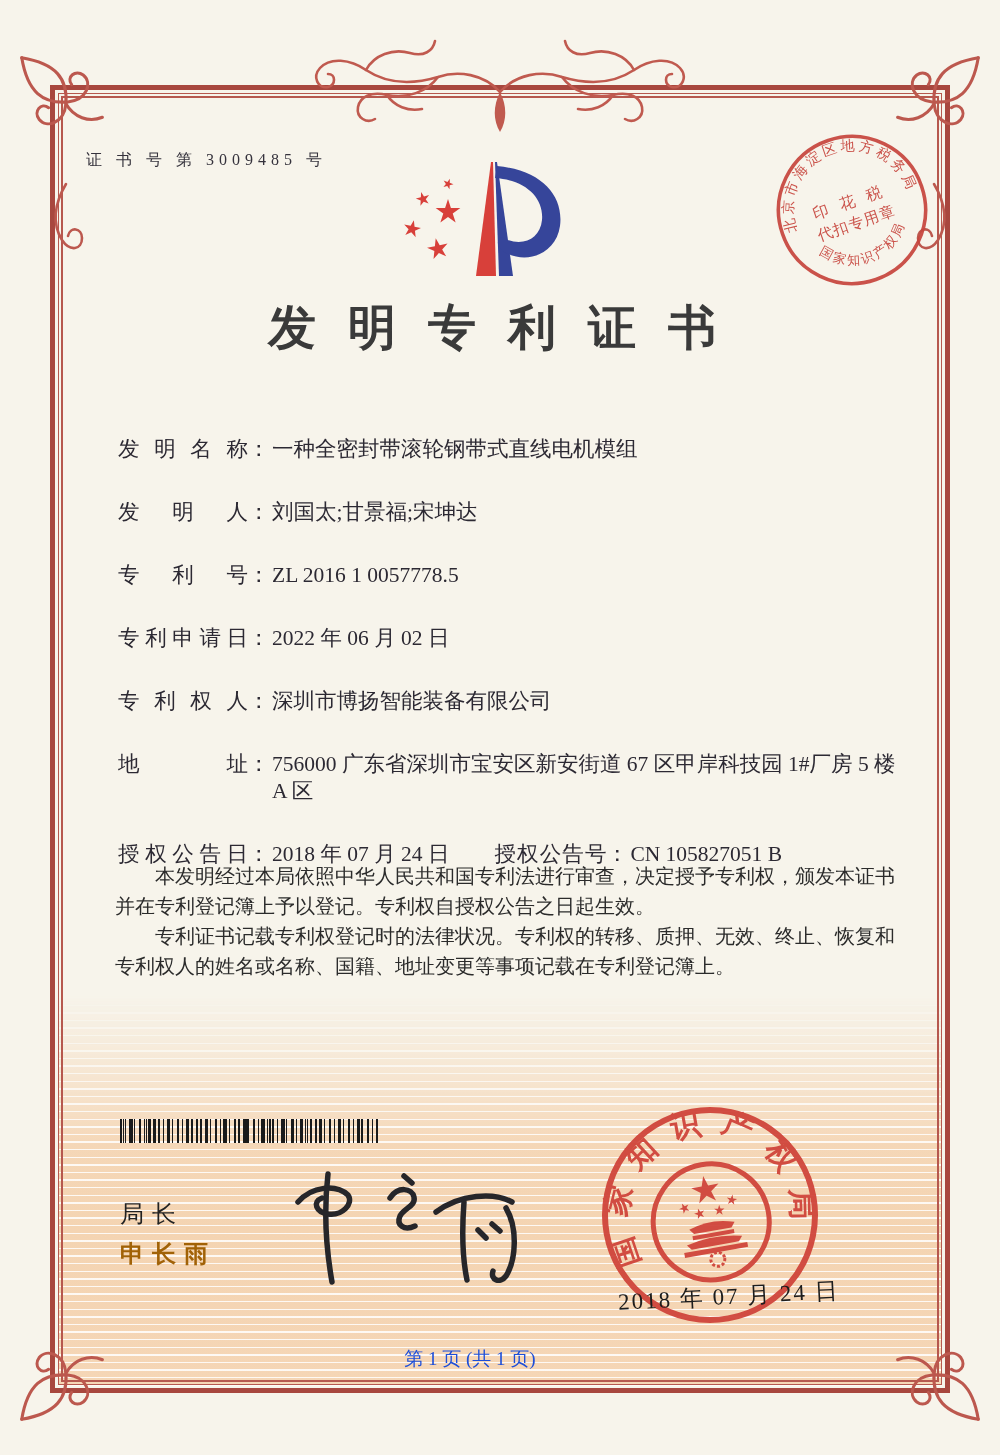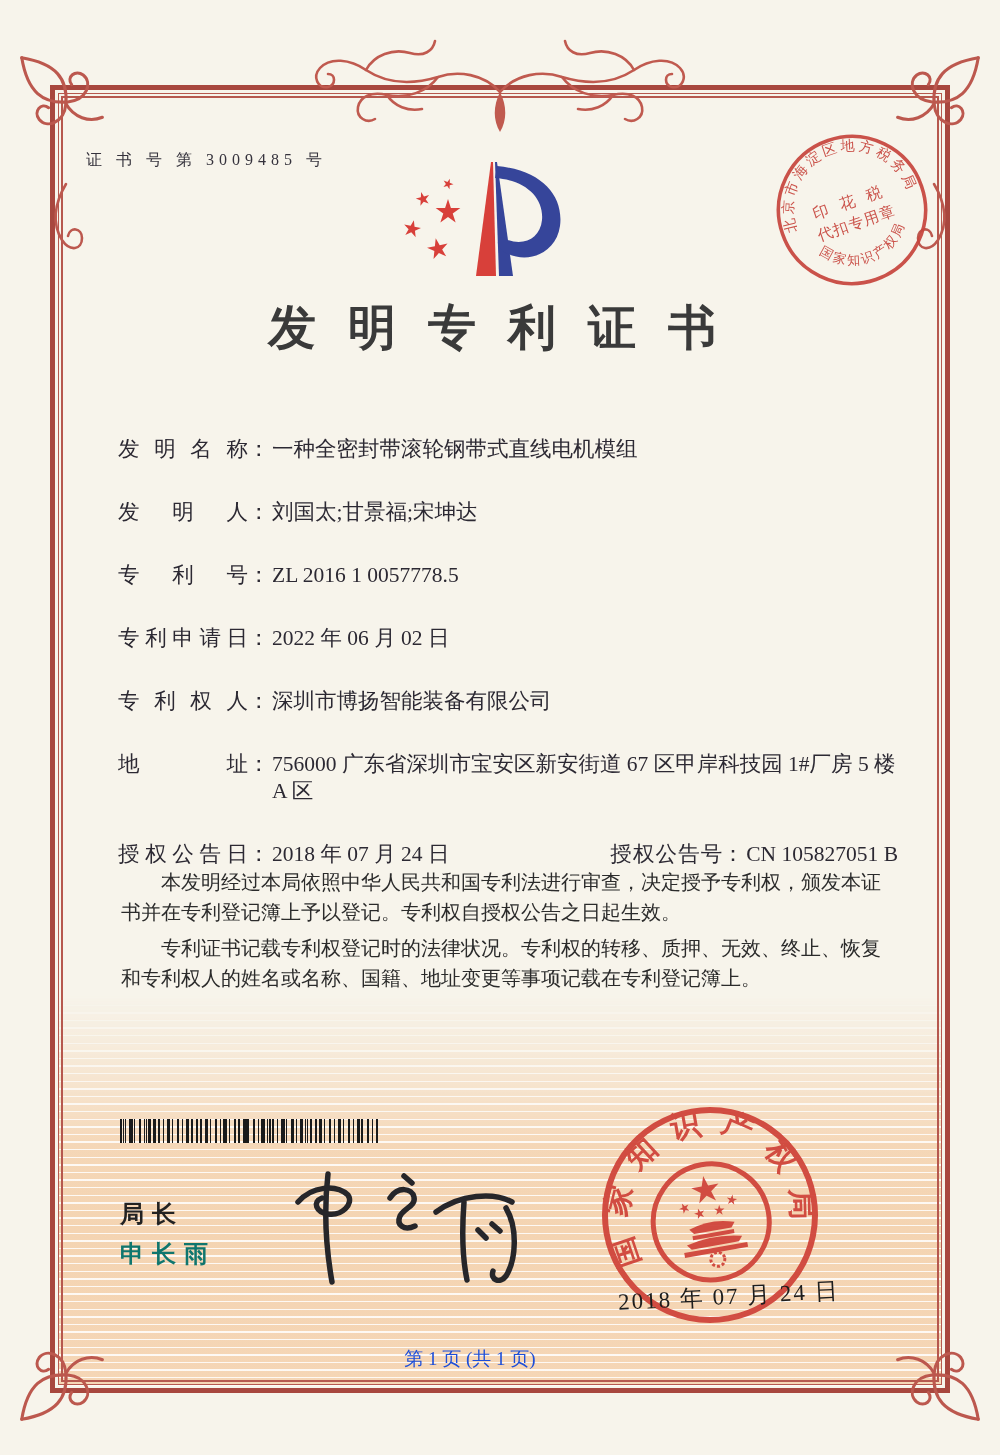--- a/index.html
+++ b/index.html
@@ -37,37 +37,37 @@
   .logo{left:400px;top:152px;width:210px;height:150px;}
   .title{left:0;right:0;top:296px;text-align:center;font-size:48px;font-weight:600;
          letter-spacing:32px;padding-left:16px;color:#3a3a3a;}
   .stamp{left:768px;top:126px;width:168px;height:168px;transform:rotate(-19deg);opacity:.92;}
   
   .fields{left:118px;top:436px;width:780px;font-size:21.5px;line-height:27px;}
   .row{display:flex;align-items:flex-start;margin-bottom:36px;}
   .lab{width:130px;flex:none;text-align:justify;text-align-last:justify;}
   .colon{width:24px;flex:none;}
   .val{flex:1;max-width:645px;}
-  .grant{display:flex;justify-content:space-between;}
+  .grant{display:flex;}
   .grant .pair{display:flex;}
   .grant .pair2{margin-left:45px;}
   .grant .lab2{width:112px;flex:none;}
   
   .paras{left:115px;top:861px;width:780px;font-size:20px;line-height:30px;color:#2b2b2b;}
-  .paras p{margin:6px;text-indent:2em;}
+  .paras p{margin:0;text-indent:2em;}
   
   .barcode{left:120px;top:1119px;width:258px;height:24px;
     background:
       repeating-linear-gradient(90deg,#1a1a1a 0 2px,transparent 2px 5px,#1a1a1a 5px 6px,transparent 6px 9px,#1a1a1a 9px 12px,transparent 12px 14px,#1a1a1a 14px 15px,transparent 15px 19px),
       repeating-linear-gradient(90deg,transparent 0 3px,#1a1a1a 3px 4px,transparent 4px 11px,#1a1a1a 11px 13px,transparent 13px 23px);
   }
   .director-title{left:120px;top:1198px;font-family:"Liberation Sans","DejaVu Sans",sans-serif;
-      font-size:24px;font-weight:700;letter-spacing:8px;color:#222;}
+      font-size:24px;font-weight:400;letter-spacing:8px;color:#222;}
   .director-name{left:120px;top:1238px;font-family:"Liberation Sans","DejaVu Sans",sans-serif;
-      font-size:24px;font-weight:600;letter-spacing:8px;color:#0f766e;}
+      font-size:24px;font-weight:600;letter-spacing:8px;color:#a16207;}
   .signature{left:278px;top:1168px;width:240px;height:120px;}
   .seal{left:595px;top:1100px;width:230px;height:230px;transform:rotate(-10deg);opacity:.95;}
   .sealdate{left:618px;top:1281px;font-size:23px;letter-spacing:2px;color:#1d1d1d;transform:rotate(-3deg);}
   .pageno{left:0;right:60px;top:1346px;text-align:center;font-size:19px;color:#1d4ed8;}
   .orn-top{left:290px;top:32px;width:420px;height:112px;}
   svg text{font-family:"Liberation Serif","DejaVu Serif",serif;}
 </style>
 </head>
 <body>
 

